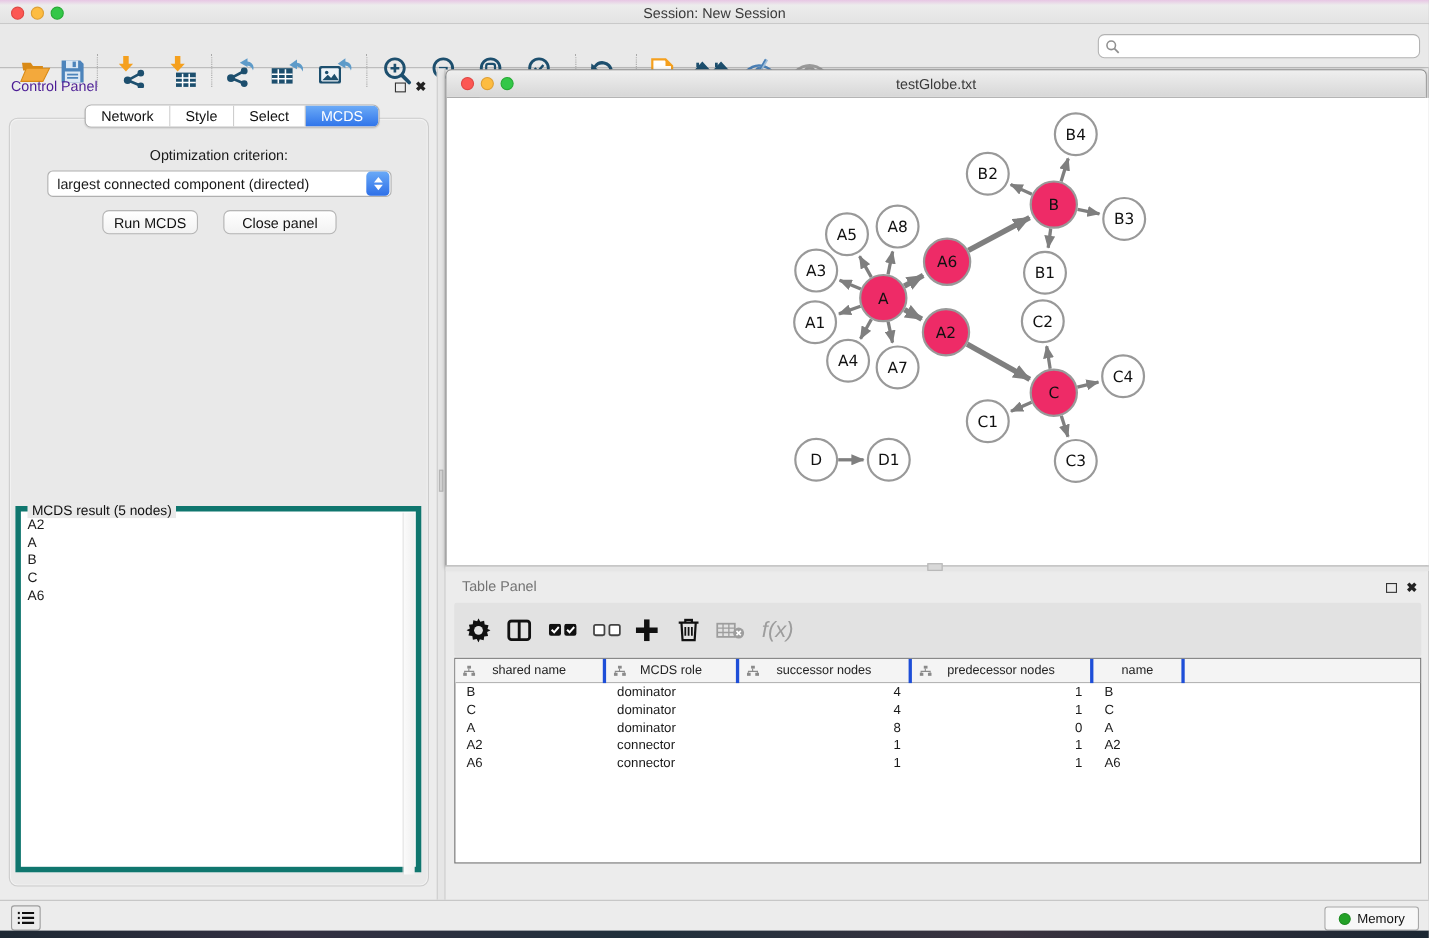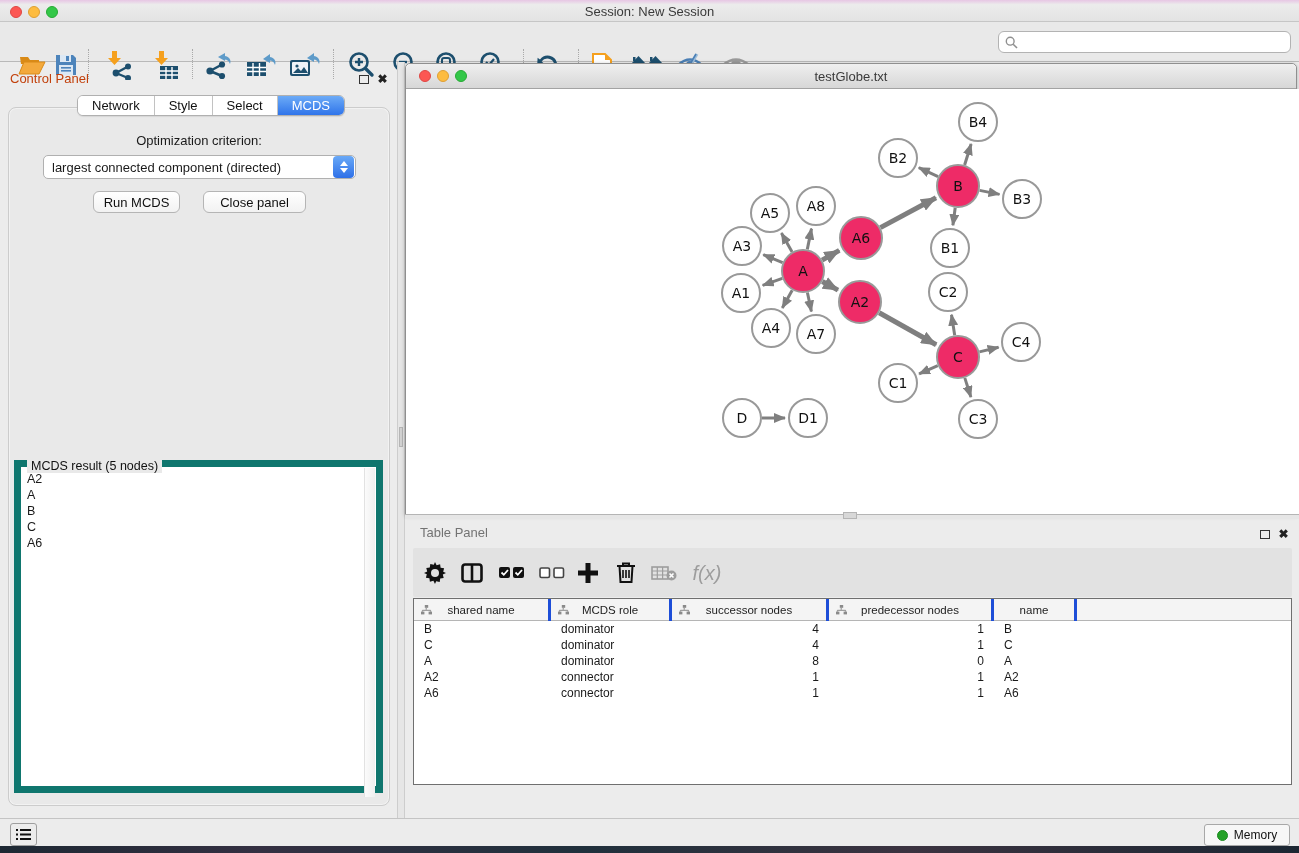--- a/index.html
+++ b/index.html
@@ -21,42 +21,42 @@
 
   
   .toolbar { left:0; top:22px; width:1299px; height:40px; background:#e9e9e9; border-bottom:1px solid #b9b9b9; }
   .tbi { position:absolute; top:26px; width:34px; height:34px; display:flex; align-items:center; justify-content:center; cursor:default; }
   .tbsep { position:absolute; top:27px; height:30px; width:0; border-left:1px dotted #a9a9a9; }
   .searchbox { position:absolute; left:998px; top:9px; width:293px; height:22px; background:#fff;
     border:1px solid #b3b3b3; border-radius:6px; display:flex; align-items:center; padding-left:6px; }
   .searchbox input { border:none; outline:none; flex:1; font-size:12px; font-family:"Liberation Sans",sans-serif; background:transparent; margin-left:4px; }
 
   
-  .cp-header-title { left:10px; top:71px; font-size:13px; color:#c2410c; }
+  .cp-header-title { left:10px; top:71px; font-size:13px; color:#4c1d95; }
   .mini-btn { position:absolute; width:13px; height:13px; display:flex; align-items:center; justify-content:center; font-size:12px; color:#222; }
   .float-square { width:10px; height:9px; border:1.6px solid #333; }
   .cp-card { left:8px; top:107px; width:382px; height:699px; background:#e9e9e9;
     border:1px solid #cccccc; border-radius:8px; box-shadow: inset 0 0 0 1px #f2f2f2; }
   .seg-group { position:absolute; display:flex; height:21px; border-radius:6px; overflow:hidden;
     border:1px solid #b0b0b0; background:#fff; box-shadow:0 1px 1px rgba(0,0,0,.08); }
   .seg { display:flex; align-items:center; justify-content:center; font-size:13px; padding:0 14px;
     background:#fff; border-right:1px solid #c2c2c2; color:#111; cursor:default; white-space:nowrap; }
   .seg:last-child { border-right:none; }
   .seg.active { background:linear-gradient(#6cabf7,#2f74ea); color:#fff; }
   .opt-label { left:8px; top:133px; width:382px; text-align:center; font-size:13px; }
   .dropdown { left:43px; top:155px; width:313px; height:24px; background:#fff; border:1px solid #b0b0b0;
     border-radius:5px; display:flex; align-items:center; font-size:13px; }
   .dd-text { flex:1; padding-left:8px; white-space:nowrap; overflow:hidden; }
   .dd-step { width:21px; height:22px; border-radius:4px; background:linear-gradient(#69a9f7,#2e70e8);
     display:flex; flex-direction:column; align-items:center; justify-content:center; gap:2px; margin-right:1px; }
   .tri-up { width:0; height:0; border-left:4px solid transparent; border-right:4px solid transparent; border-bottom:5px solid #fff; }
   .tri-dn { width:0; height:0; border-left:4px solid transparent; border-right:4px solid transparent; border-top:5px solid #fff; }
   .push-btn { position:absolute; height:22px; background:linear-gradient(#ffffff,#f2f2f2); border:1px solid #b5b5b5;
     border-radius:6px; font-size:13px; display:flex; align-items:center; justify-content:center; color:#111; cursor:default; }
-  .mcds-box { left:14px; top:460px; width:369px; height:333px; background:#fff; border:7px solid #0f766e; }
+  .mcds-box { left:14px; top:460px; width:369px; height:333px; background:#fff; border:5px solid #0f766e; }
   .mcds-legend { position:absolute; left:6px; top:-8px; background:#e9e9e9; padding:0 4px; font-size:12.5px; color:#111; }
   .mcds-list { position:absolute; left:0; top:4px; width:355px; bottom:0; font-size:12.5px; line-height:16px; padding-left:6px; }
   .mcds-scroll { position:absolute; right:1px; top:1px; width:11px; height:329px;
     background:linear-gradient(90deg,#fbfbfb,#efefef); border-left:1px solid #e2e2e2; }
 
   
   .split-v { left:397px; top:62px; width:8px; height:756px; background:#e6e6e6; border-left:1px solid #cdcdcd; border-right:1px solid #cdcdcd; }
   .split-v-handle { position:absolute; left:1px; top:365px; width:4px; height:20px; background:#d2d2d2; border:1px solid #b5b5b5; }
   .split-h { left:405px; top:514px; width:894px; height:5px; background:#e6e6e6; border-top:1px solid #b5b5b5; }
   .split-h-handle { position:absolute; left:438px; top:-3px; width:14px; height:7px; background:#d8d8d8; border:1px solid #b5b5b5; }

